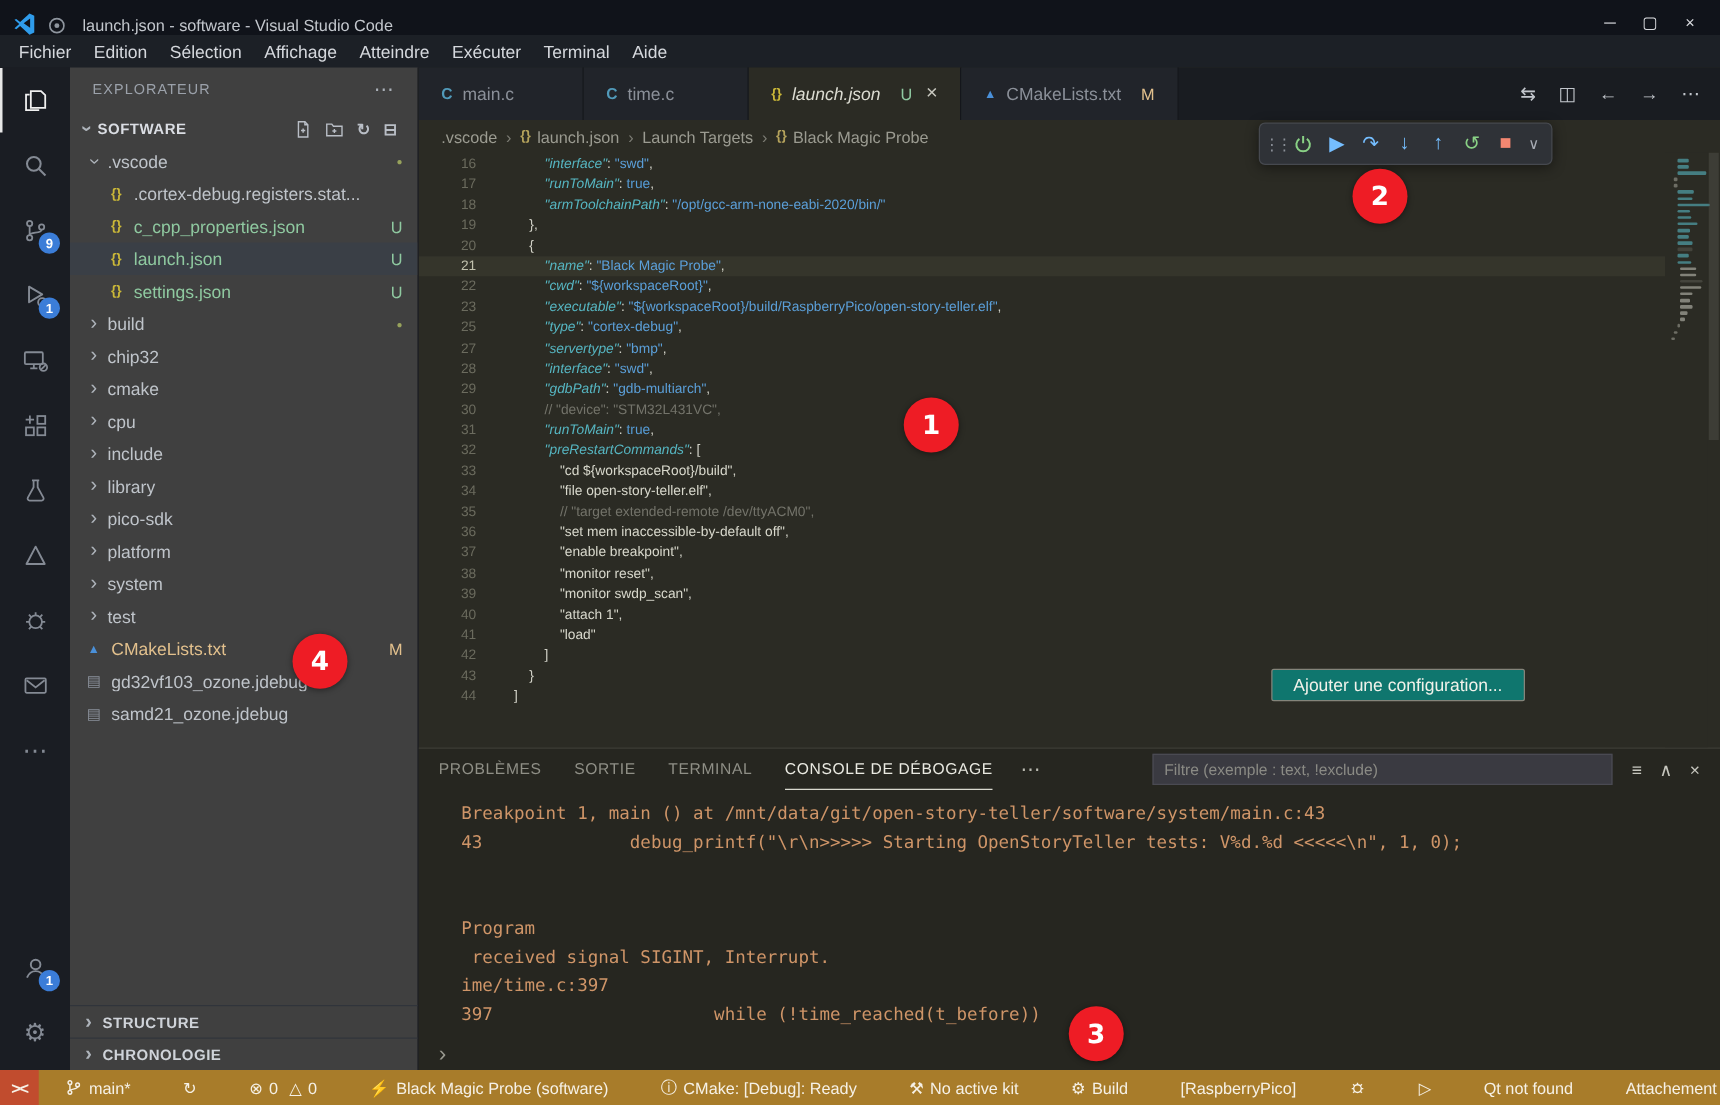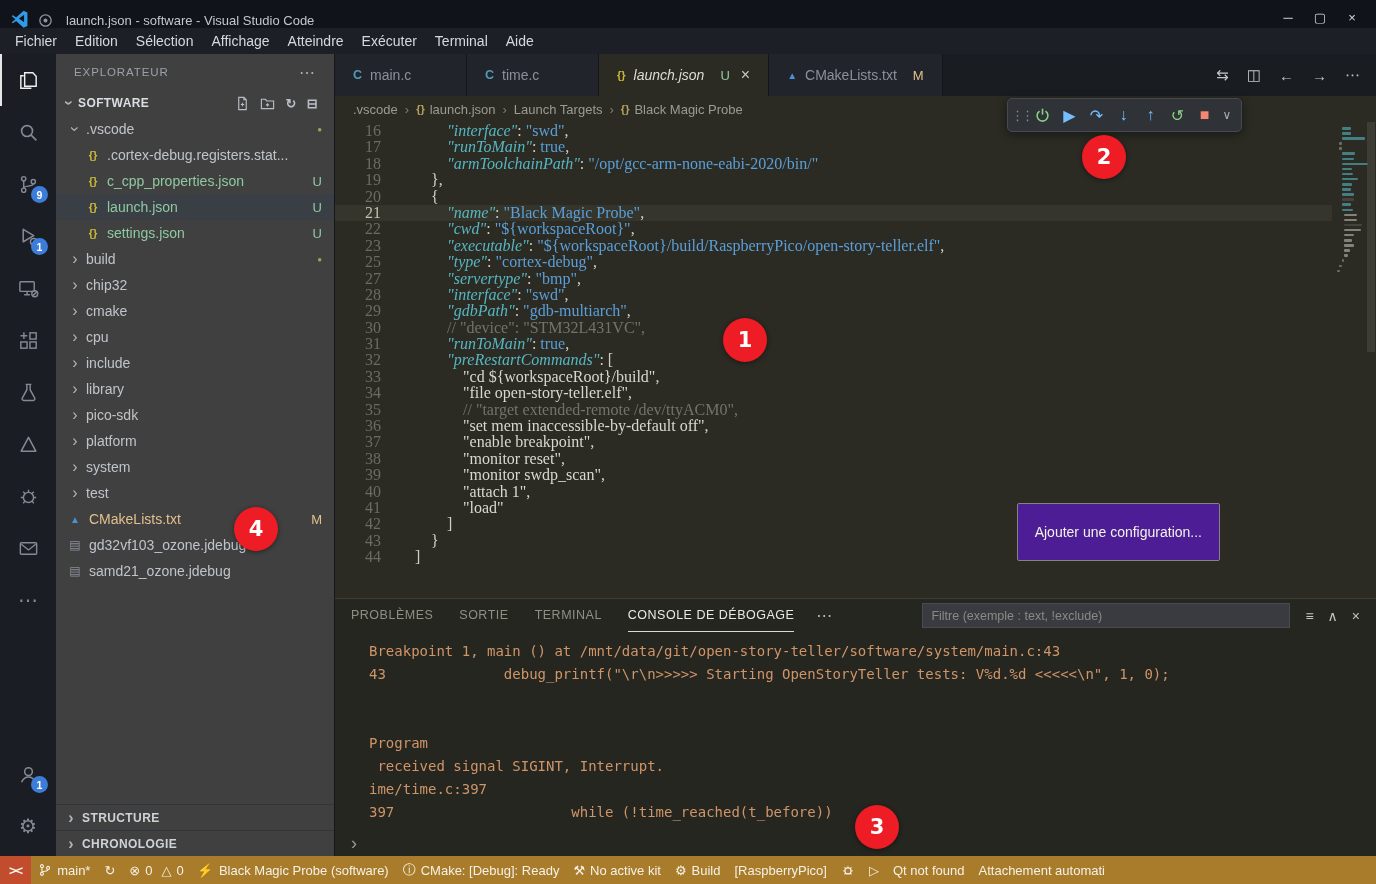--- a/index.html
+++ b/index.html
@@ -62,21 +62,21 @@
   .tab.active{background:#2b2b24;color:#dcdcd2}
   .tab.active .tab-label{font-style:italic}
   .tab-close{margin-left:3px;font-size:16px;color:#c9c9c0}
   .tab-actions{margin-left:auto;display:flex;align-items:center;gap:18px;padding:0 16px;color:#c2c6cc;font-size:15px}
   .breadcrumb{height:26px;display:flex;align-items:center;gap:7px;padding:0 18px;font-size:13px;color:#9b9b91;flex:none}
   .bc-item{display:inline-flex;align-items:center;gap:5px}
   .bc-ico{color:#b5a35c;font-size:11px;font-weight:bold}
   .bc-sep{color:#7c7c74}
 
   .editor{flex:1;min-height:0;display:flex;position:relative;overflow:hidden}
-  .code{flex:1;min-width:0;overflow:hidden;font-family:Liberation Serif, serif;font-size:16px;line-height:16.4px;padding-top:1px}
+  .code{flex:1;min-width:0;overflow:hidden;font-family:Liberation Sans, sans-serif;font-size:11px;line-height:16.4px;padding-top:1px}
   .code-line{display:flex;white-space:pre;height:16.4px}
   .code-line .gutter{width:46px;flex:none;text-align:right;color:#6b6b5e}
   .code-line .line-text{padding-left:18px}
   .code-line.current{background:#35352b}
   .code-line.current .gutter{color:#c2c2ae}
   .tok-k{color:#56b6c2;font-style:italic}
   .tok-s{color:#5b9fd8}
   .tok-b{color:#569cd6}
   .tok-w{color:#d8d8cc}
   .tok-c{color:#73736a}
@@ -86,40 +86,40 @@
   .mm-k{background:#56b6c2}.mm-c{background:#55554d}.mm-p{background:#9a9a90}.mm-w{background:#bdbdb2}
   .scrollbar{width:10px;flex:none;position:relative}
   .scroll-thumb{position:absolute;top:0;left:1px;width:8px;height:230px;background:#55554d;opacity:.45}
 
   .debug-toolbar{position:absolute;top:44px;right:134px;height:34px;z-index:30;background:#2f3237;border:1px solid #46494f;border-radius:5px;display:flex;align-items:center;padding:0 5px;box-shadow:0 2px 10px rgba(0,0,0,.45)}
   .dt-btn{width:27px;height:28px;display:flex;align-items:center;justify-content:center;font-size:16px}
   .dt-gray{color:#a8adb5}.dt-blue{color:#75beff}.dt-green{color:#89d185}.dt-red{color:#f48771}
   .dt-btn.drag{font-size:13px;letter-spacing:-3px;color:#8a8f97;width:16px}
   .dt-btn.more{font-size:12px;width:18px}
 
-  .add-config{position:absolute;right:156px;bottom:295px;z-index:10;background:#4c1d95;color:#f2f2ea;font-size:14px;padding:20px 17px;border:1px solid #84847a;border-radius:2px;font-family:"Liberation Sans",sans-serif}
+  .add-config{position:absolute;right:156px;bottom:295px;z-index:10;background:#0f766e;color:#f2f2ea;font-size:14px;padding:4px 17px;border:1px solid #84847a;border-radius:2px;font-family:"Liberation Sans",sans-serif}
 
   
   .panel{height:258px;flex:none;border-top:1px solid #3e3e36;background:#262620;display:flex;flex-direction:column}
   .panel-header{height:33px;flex:none;display:flex;align-items:center;padding:0 16px}
   .panel-tabs{display:flex;gap:26px;align-items:center;height:100%}
   .panel-tab{font-size:12.5px;letter-spacing:.5px;color:#8f8f86;height:100%;display:flex;align-items:center;border-bottom:1.5px solid transparent}
   .panel-tab.active{color:#eaeae2;border-bottom-color:#d9d9cf}
   .panel-more{color:#b9b9b0;font-size:16px;margin-left:22px}
   .panel-right{margin-left:auto;display:flex;align-items:center;gap:15px}
   .filter-input{width:368px;height:25px;background:#3a3a41;border:1px solid #4a4a52;color:#cfcfc8;font-size:12.5px;padding:0 8px;font-family:"Liberation Sans",sans-serif}
   .filter-input::placeholder{color:#8a8a84}
   .panel-action{color:#c6c6be;font-size:14px}
   .console{flex:1;min-height:0;overflow:hidden;padding:8px 16px 0 34px;font-family:"DejaVu Sans Mono","Liberation Mono",monospace;font-size:14px;line-height:23px;color:#cf9568}
   .console-line{white-space:pre;min-height:23px}
   .console-prompt{flex:none;height:22px;color:#9a9a90;font-size:18px;line-height:18px;padding-left:16px}
 
   
   .statusbar{height:28px;flex:none;background:#a87c2a;display:flex;align-items:center;color:#f6f1e7;font-size:13px;overflow:hidden}
-  .sb-item{height:100%;display:flex;align-items:center;gap:5px;padding:0 7px;white-space:nowrap}
+  .sb-item{height:100%;display:flex;align-items:center;gap:5px;padding:0 21px;white-space:nowrap}
   .sb-remote{background:#c14c2e;padding:0 9px;font-weight:bold;letter-spacing:-1px}
   .sb-ico{display:inline-flex;align-items:center}
 
   
   .callout{position:absolute;width:44px;height:44px;border-radius:50%;background:#ee1c25;color:#fff;font-weight:bold;font-size:21px;display:flex;align-items:center;justify-content:center;z-index:90;box-shadow:0 1px 5px rgba(0,0,0,.45);font-family:"DejaVu Sans",sans-serif}
 </style>
 </head>
 <body>
 
 <div class="window">

